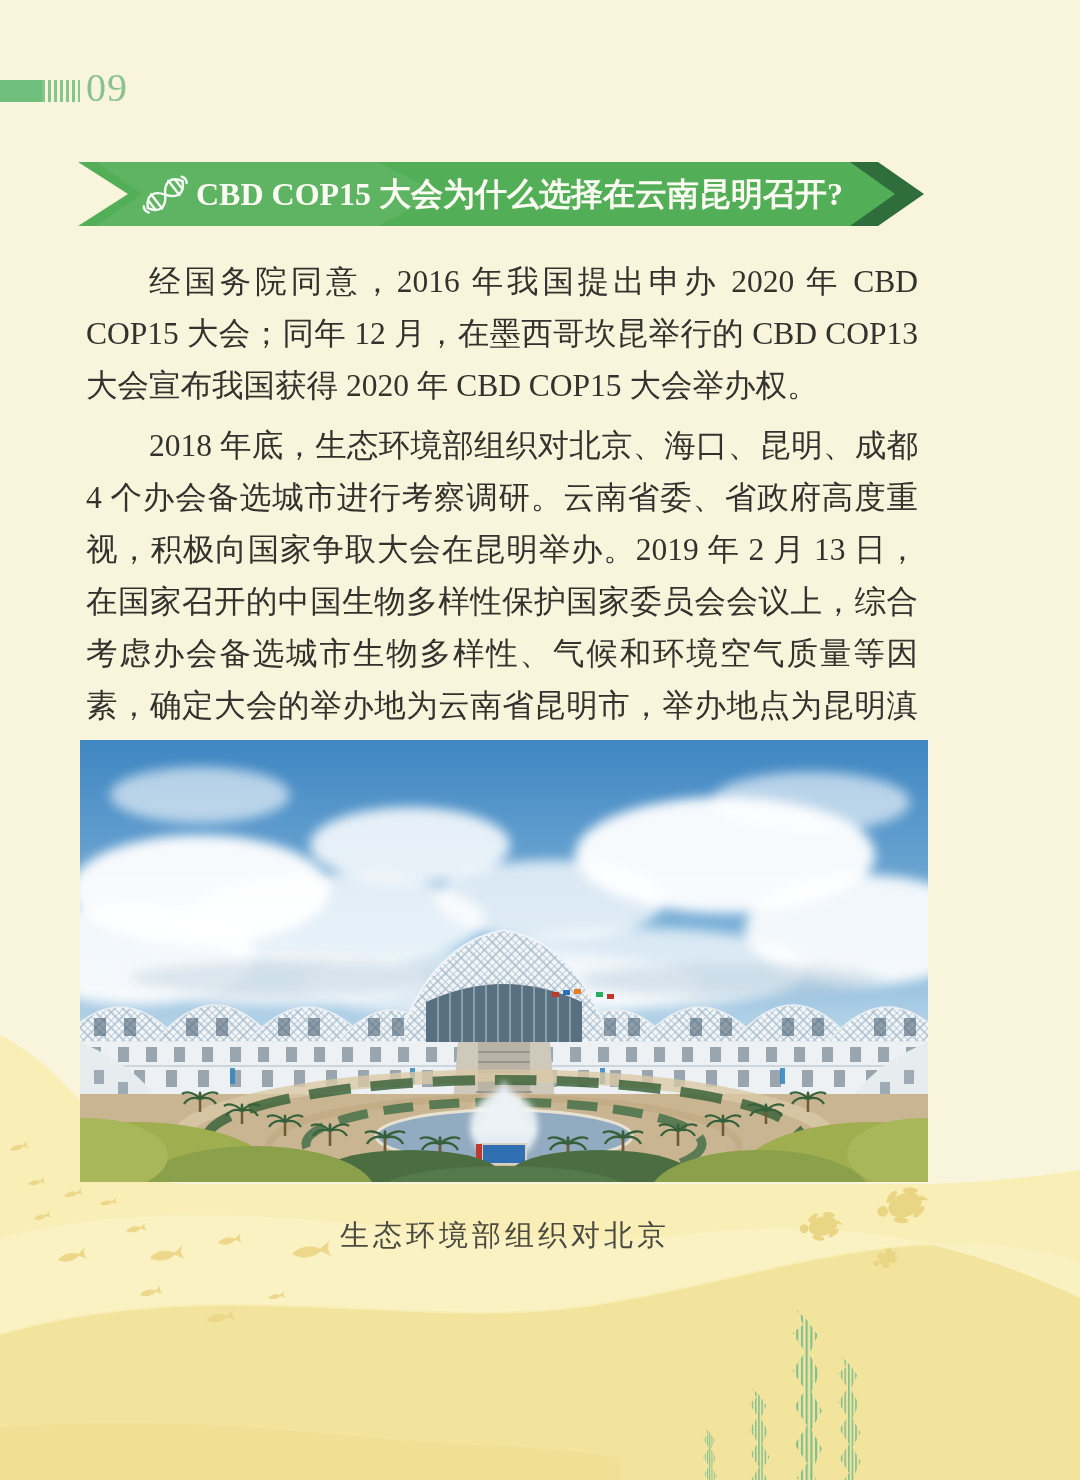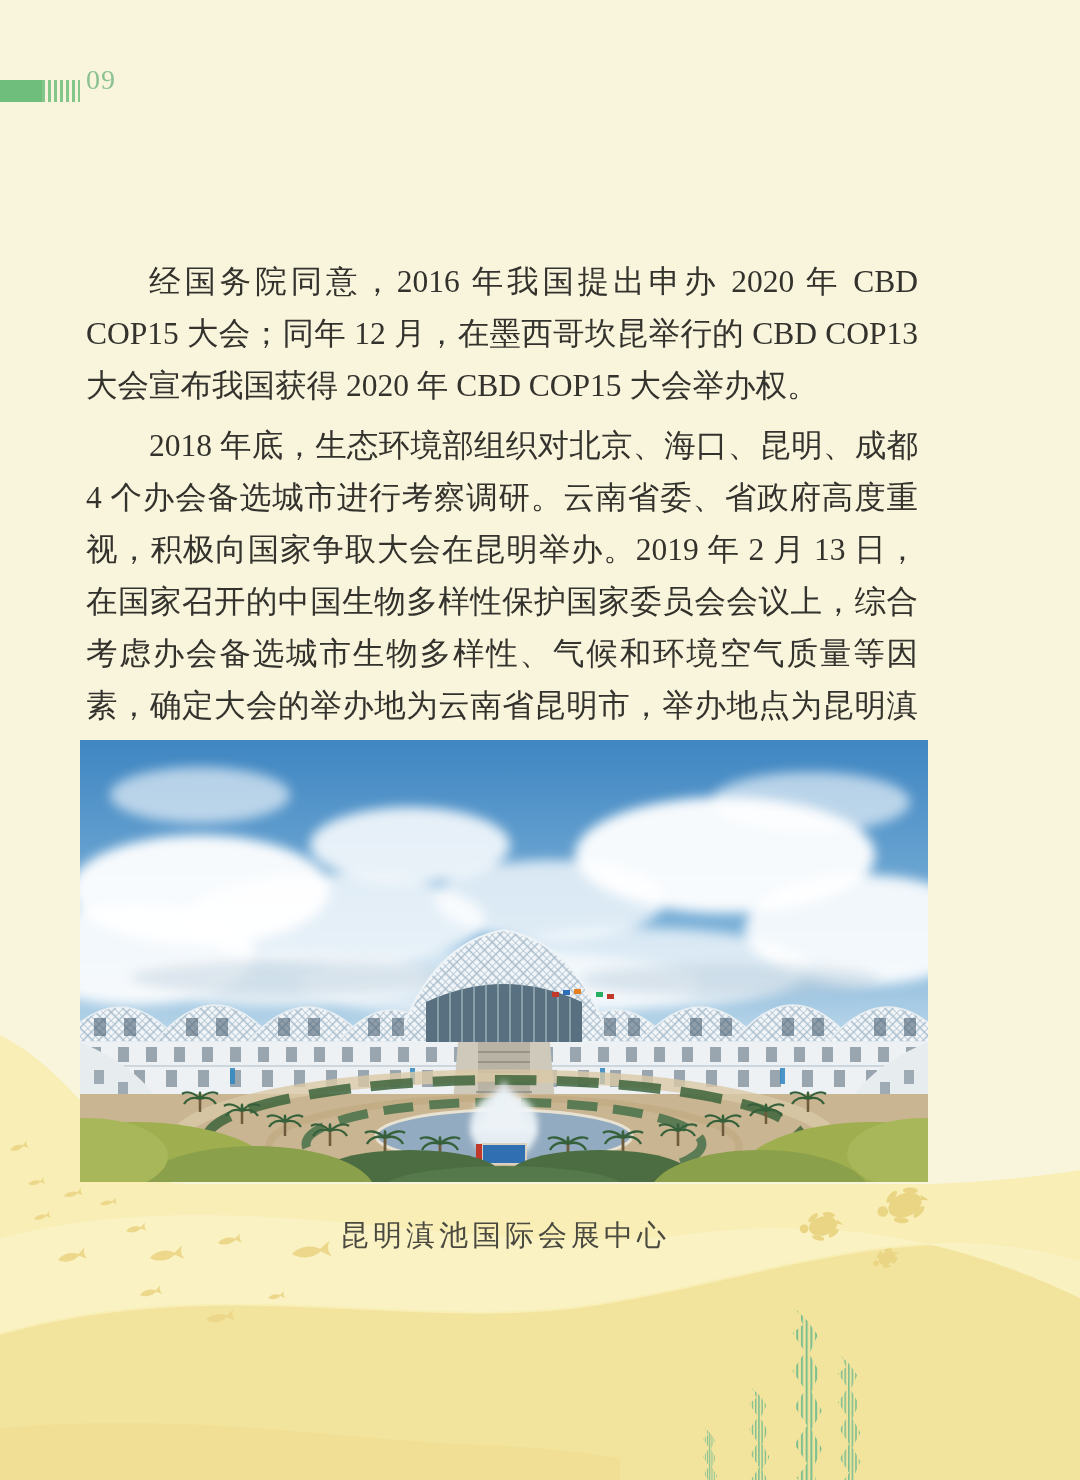--- a/index.html
+++ b/index.html
@@ -8,21 +8,21 @@
     width:1080px;height:1480px;
     background:#f9f5dc;
     overflow:hidden;
     font-family:"Liberation Serif","DejaVu Serif",serif;
   }
   
   .pagebar{position:absolute;left:0;top:80px;width:42px;height:22px;background:#6fbe7c;}
   .pagebar-stripes{position:absolute;left:42px;top:80px;width:38px;height:22px;
     background:repeating-linear-gradient(90deg,#6fbe7c 0 3px,rgba(0,0,0,0) 3px 6px);
     opacity:.85;}
-  .pagenum{position:absolute;left:86px;top:64px;font-size:28px;color:#8cc291;letter-spacing:1px;}
+  .pagenum{position:absolute;left:86px;top:64px;font-size:40px;color:#8cc291;letter-spacing:1px;}
   
   .banner{position:absolute;left:78px;top:152px;width:870px;height:84px;}
   .banner svg{position:absolute;left:0;top:0;}
   .banner-title{
     position:absolute;left:118px;top:0;height:84px;line-height:84px;
     font-size:32px;font-weight:bold;color:#fcfcf3;white-space:nowrap;letter-spacing:0px;
   }
   
   .article{
     position:absolute;left:78px;top:248px;width:848px;
@@ -41,20 +41,42 @@
 </style>
 </head>
 <body>
 
 <div class="page">
 
   <div class="pagebar"></div>
   <div class="pagebar-stripes"></div>
   <div class="pagenum">09</div>
 
+  <div class="banner">
+    <svg width="870" height="84" viewBox="0 0 870 84">
+
+      <polygon points="640,10 800,10 846,42 800,74 640,74" fill="#2f6e3c"></polygon>
+
+      <polygon points="0,10 772,10 817,42 772,74 0,74 50,42" fill="#52ae57"></polygon>
+
+      <polygon points="18,10 300,10 362,42 300,74 18,74 64,42" fill="#ffffff" opacity="0.08"></polygon>
+
+      <g transform="translate(88,42) rotate(-38)" stroke="#f6fbf4" stroke-width="2.4" fill="none" stroke-linecap="round">
+        <path d="M-23,0 C-17,-11 -8,-11 -1,0 C6,11 15,11 21,0"></path>
+        <path d="M-23,0 C-17,11 -8,11 -1,0 C6,-11 15,-11 21,0"></path>
+        <line x1="-18" y1="-6" x2="-18" y2="6"></line>
+        <line x1="-12" y1="-9" x2="-12" y2="9"></line>
+        <line x1="10" y1="-9" x2="10" y2="9"></line>
+        <line x1="16" y1="-6" x2="16" y2="6"></line>
+        <path d="M-25,4 C-27,2 -27,-2 -25,-4"></path>
+        <path d="M23,4 C25,2 25,-2 23,-4"></path>
+      </g>
+    </svg>
+    <span class="banner-title">CBD COP15 大会为什么选择在云南昆明召开?</span>
+  </div>
 
   <div class="article">
     <p>经国务院同意，2016 年我国提出申办 2020 年 CBD COP15 大会；同年 12 月，在墨西哥坎昆举行的 CBD COP13 大会宣布我国获得 2020 年 CBD COP15 大会举办权。</p>
     <p>2018 年底，生态环境部组织对北京、海口、昆明、成都 4 个办会备选城市进行考察调研。云南省委、省政府高度重视，积极向国家争取大会在昆明举办。2019 年 2 月 13 日，在国家召开的中国生物多样性保护国家委员会会议上，综合考虑办会备选城市生物多样性、气候和环境空气质量等因素，确定大会的举办地为云南省昆明市，举办地点为昆明滇池国际会展中心。</p>
   </div>
 
   <svg class="decor" viewBox="0 0 1080 480">
     <defs>
       <pattern id="sw" width="4.5" height="6" patternUnits="userSpaceOnUse">
         <rect x="0" y="0" width="2" height="6" fill="#79bd90"></rect>
@@ -345,15 +367,15 @@
         <ellipse cx="55" cy="440" rx="145" ry="58" fill="#9fae4e"></ellipse>
         <ellipse cx="175" cy="452" rx="120" ry="46" fill="#8aa04a"></ellipse>
         <ellipse cx="8" cy="416" rx="80" ry="38" fill="#a8b75a"></ellipse>
         <ellipse cx="792" cy="438" rx="135" ry="56" fill="#9fae4e"></ellipse>
         <ellipse cx="680" cy="454" rx="110" ry="44" fill="#8aa04a"></ellipse>
         <ellipse cx="842" cy="414" rx="75" ry="36" fill="#a8b75a"></ellipse>
       </g>
     </svg>
   </figure>
 
-  <div class="photo-caption">昆明滇池国际会展中心</div>
+  <div class="photo-caption">生态环境部组织对北京</div>
 
 </div>
 
 </body></html>

